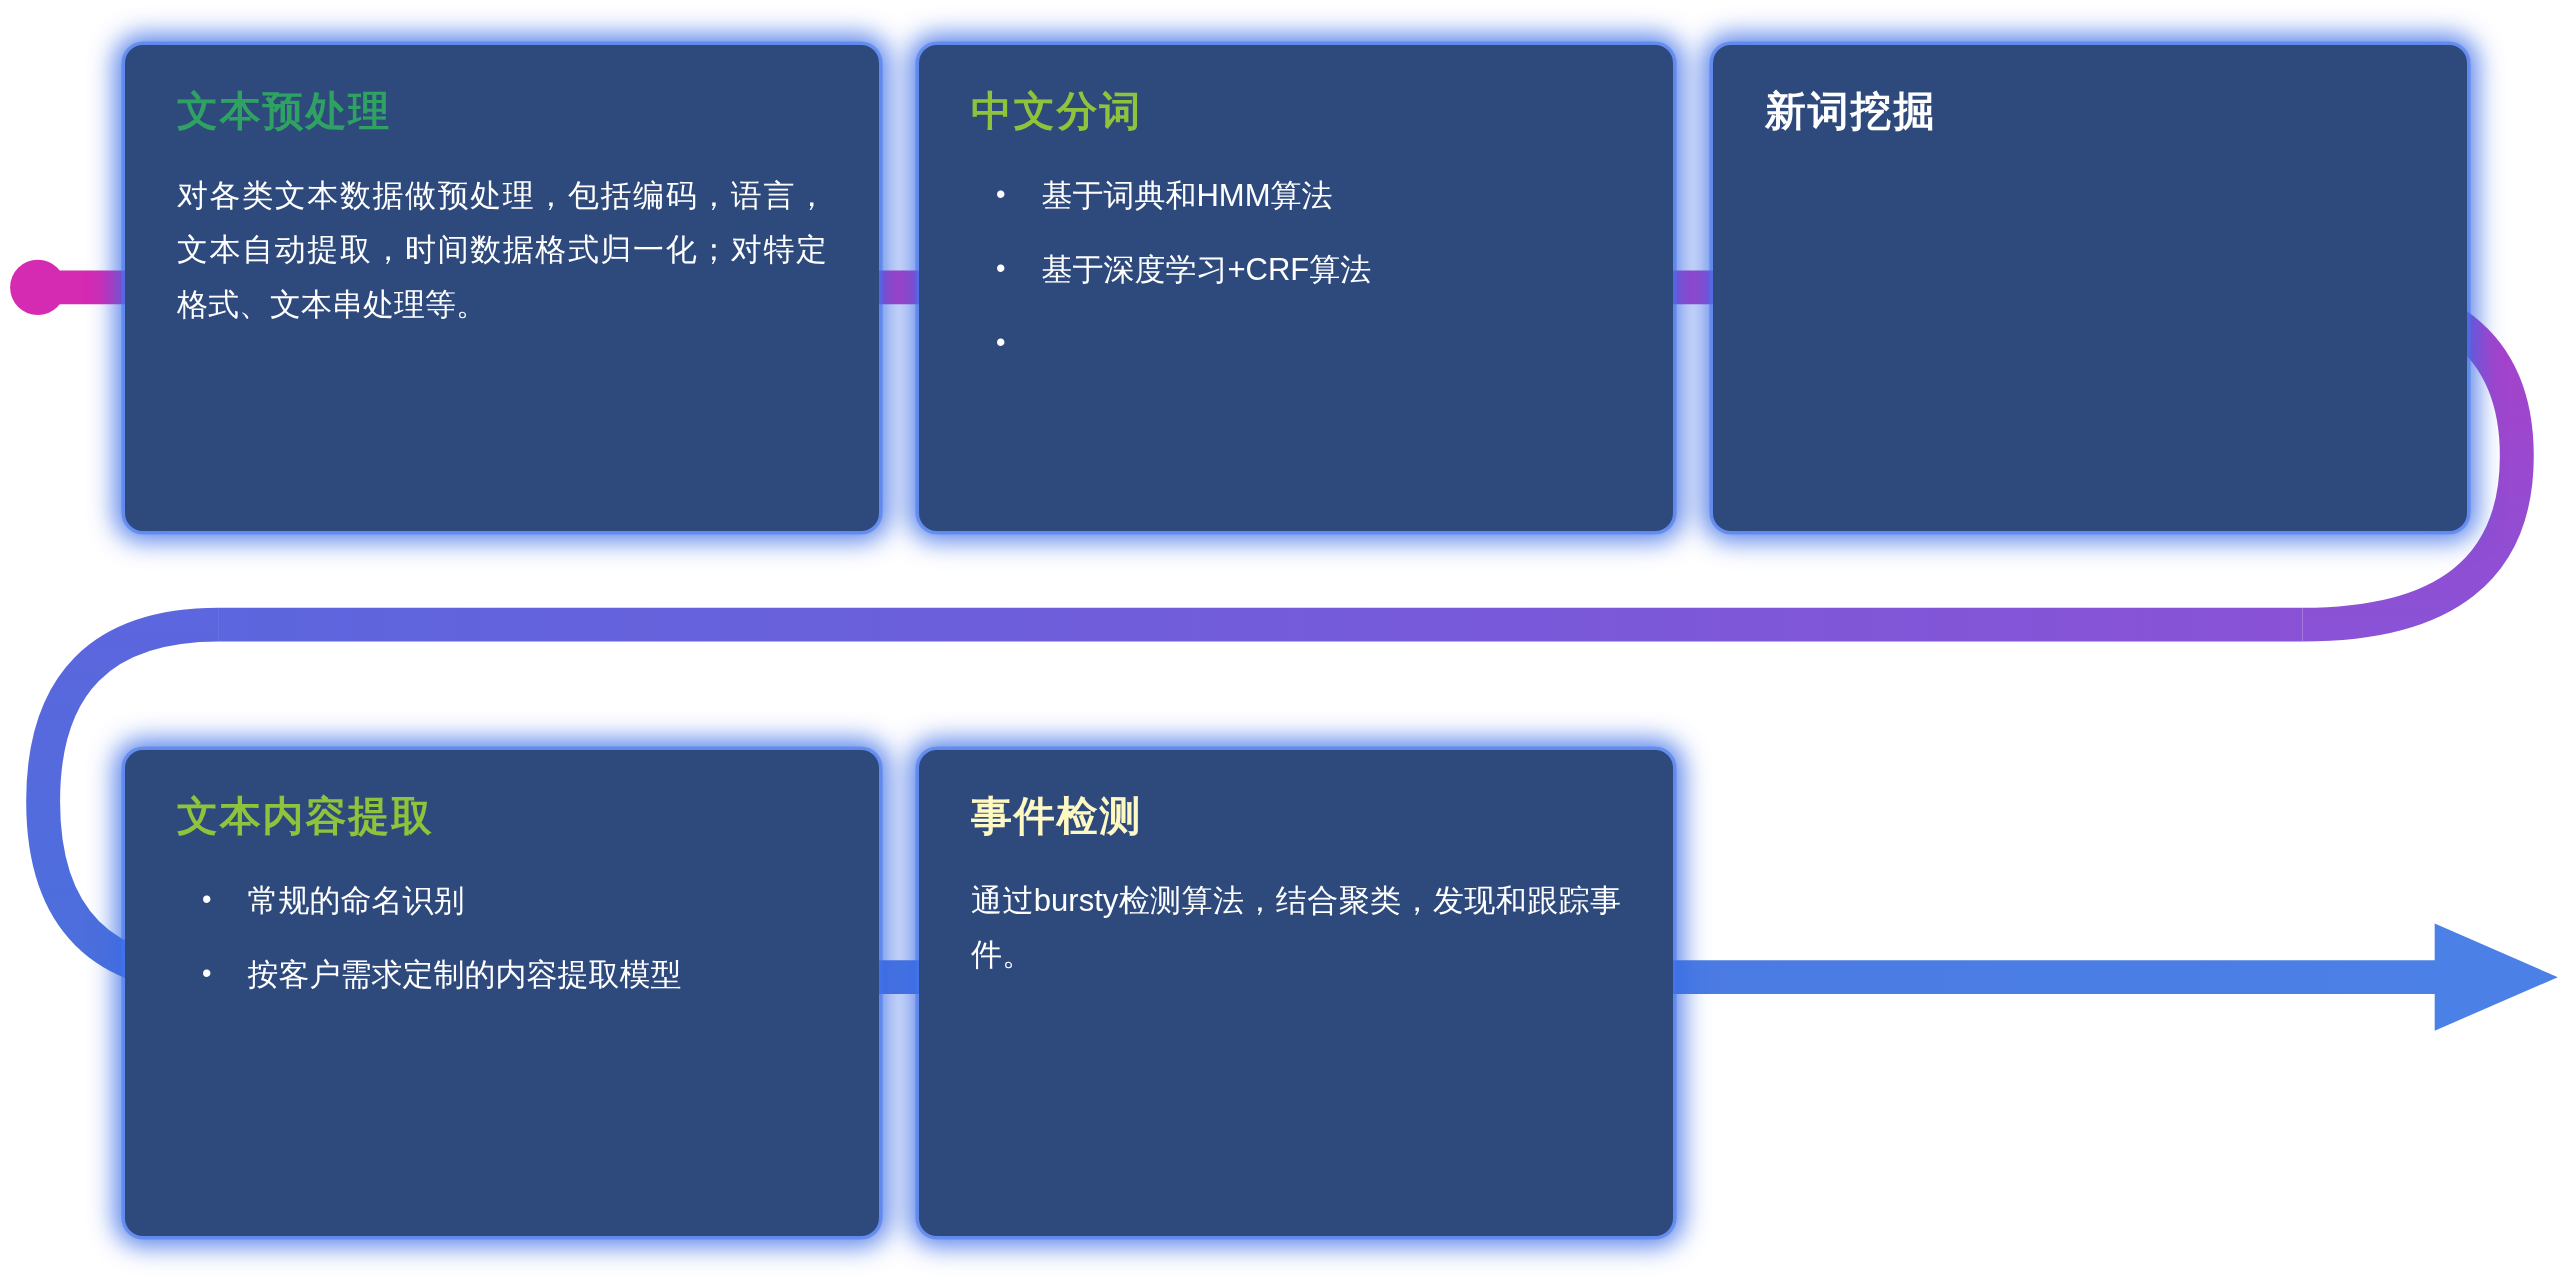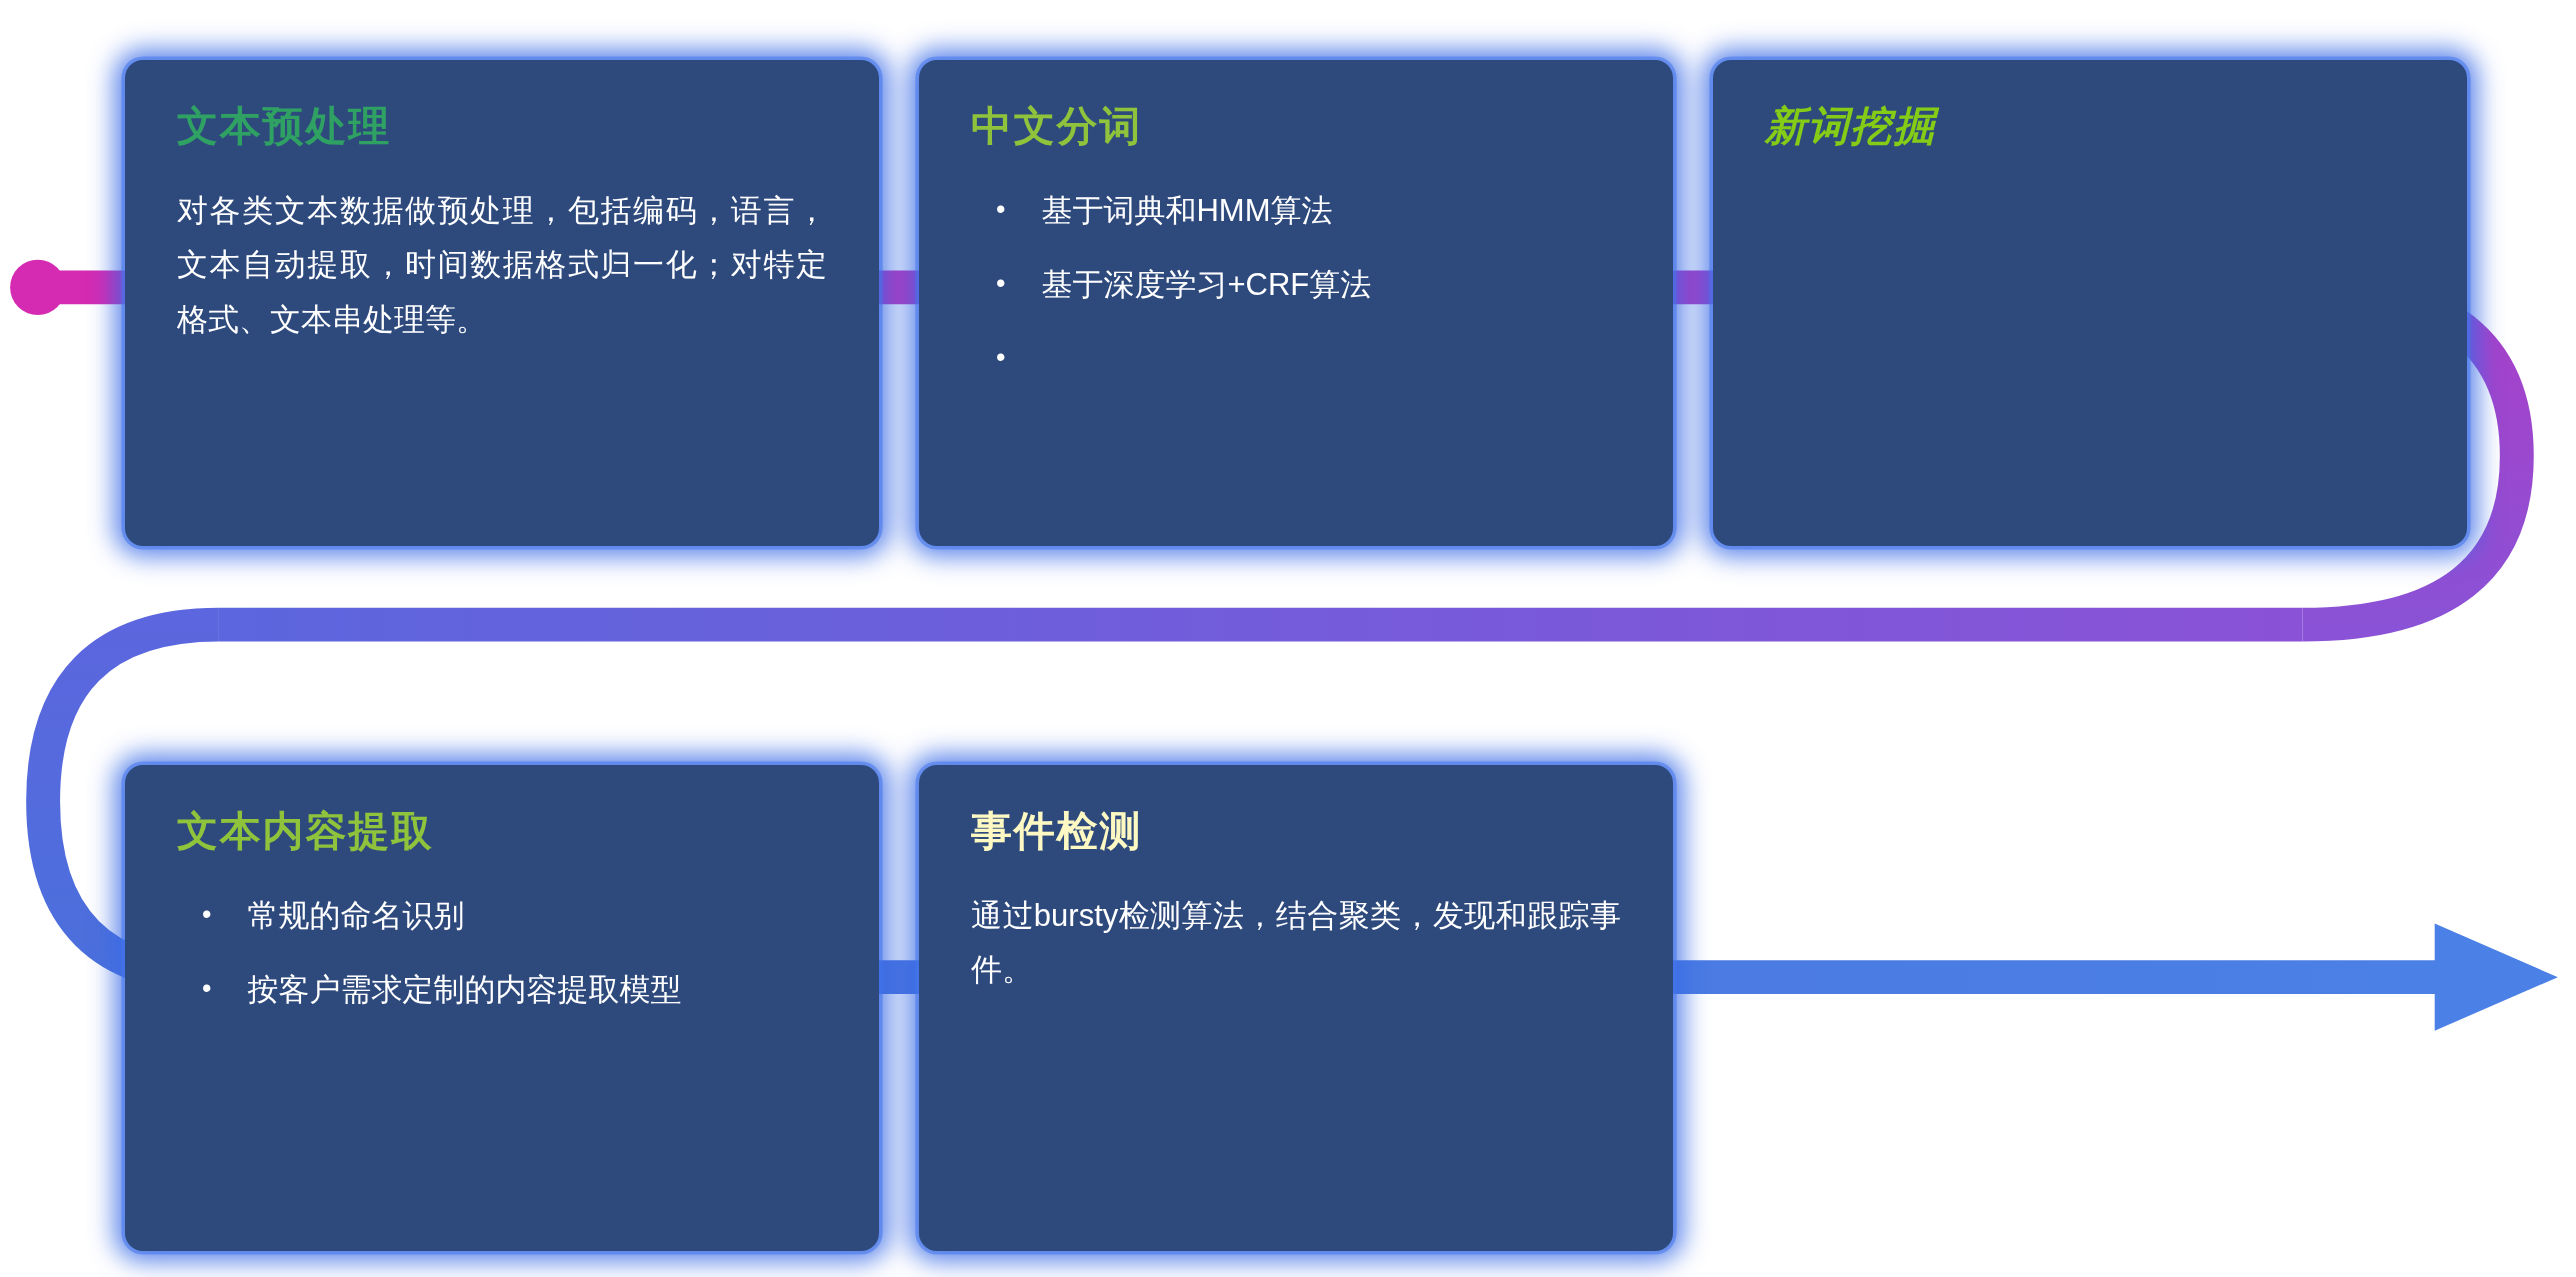--- a/index.html
+++ b/index.html
@@ -17,21 +17,21 @@
   }
   #flow-svg {
     position: absolute;
     left: 0;
     top: 0;
     z-index: 0;
   }
   #card-grid {
     position: absolute;
     left: 125px;
-    top: 60px;
+    top: 45px;
     width: 2343px;
     height: 1192px;
     display: grid;
     grid-template-columns: repeat(3, 754px);
     grid-template-rows: 486px 486px;
     column-gap: 40px;
     row-gap: 219px;
     z-index: 1;
   }
   .card {
@@ -132,21 +132,21 @@
             <span class="bullet-dot">•</span>
             <span class="bullet-text">基于深度学习+CRF算法</span>
           </div>
           <div class="bullet-item">
             <span class="bullet-dot">•</span>
           </div>
         </div>
     </div>
 
     <div class="card">
-      <div class="card-title" style="color: #84cc16; font-style: italic;">新词挖掘</div>
+      <div class="card-title" style="color: #ffffff;">新词挖掘</div>
     </div>
 
 
     <div class="card">
       <div class="card-title" style="color: rgb(143, 195, 60);">文本内容提取</div>
       <div class="card-body">
           <div class="bullet-item">
             <span class="bullet-dot">•</span>
             <span class="bullet-text">常规的命名识别</span>
           </div>

